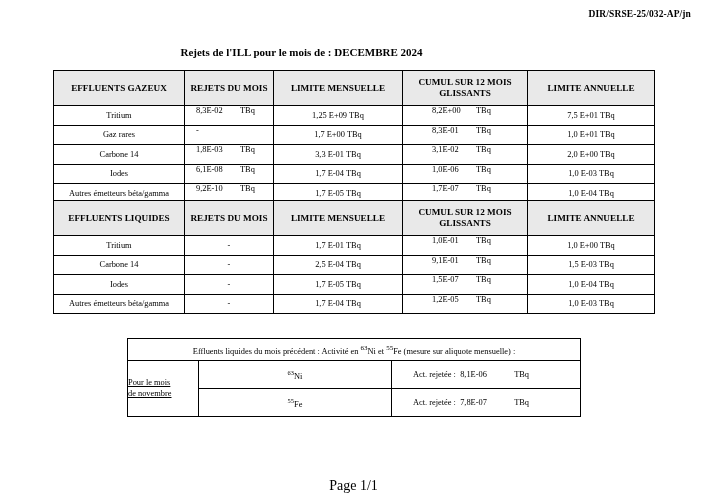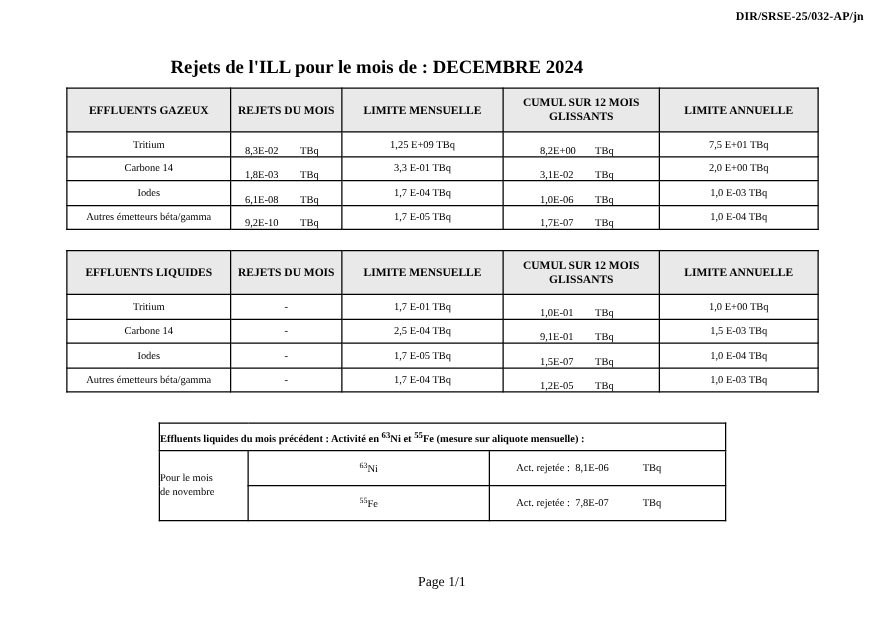--- a/index.html
+++ b/index.html
@@ -28,21 +28,21 @@
     font-size: 9.5px;
     font-weight: bold;
     letter-spacing: 0.1px;
   }
   .title {
     position: absolute;
     top: 46px;
     left: 0;
     width: 603px;
     text-align: center;
-    font-size: 15px;
+    font-size: 11px;
     font-weight: bold;
   }
   table {
     border-collapse: collapse;
     table-layout: fixed;
   }
   table.main {
     position: absolute;
     left: 53px;
     width: 601px;
@@ -69,21 +69,21 @@
   }
   .c1 { width: 131px; }
   .c2 { width: 89px; }
   .c3 { width: 129px; }
   .c4 { width: 125px; }
   .c5 { width: 127px; }
 
   .val-cell {
     display: flex;
     justify-content: center;
-    align-items: flex-end;
+    align-items: flex-start;
     height: 100%;
     white-space: pre;
   }
   .val-cell .num { min-width: 44px; text-align: left; }
   .val-cell .unit { min-width: 22px; text-align: left; }
   .center-only {
     display: flex;
     justify-content: center;
     align-items: center;
     height: 100%;
@@ -100,51 +100,52 @@
     border: 1.6px solid #000;
   }
   table.footer td {
     border: 0.8px solid #000;
     font-size: 8.4px;
     padding: 0;
     vertical-align: middle;
   }
   .footer-head {
     height: 21px;
-    text-align: left;
-    font-weight: bold;
+    text-align: center;
+    font-weight: normal;
     font-size: 8.6px;
   }
   .f-c1 { width: 71px; }
   .f-c2 { width: 193px; }
   .f-c3 { width: 189px; }
   .footer-label {
     font-size: 7.6px;
     line-height: 1.25;
     padding-left: 3px;
+    text-decoration: underline;
   }
   .iso {
     text-align: center;
     height: 21px;
   }
   .iso sup { font-size: 6.4px; vertical-align: super; }
   .act {
     height: 21px;
     padding-left: 28px;
     white-space: pre;
   }
   .act .act-lbl { display: inline-block; }
   .act .act-num { display: inline-block; min-width: 54px; }
   .page-num {
     position: absolute;
-    bottom: 28px;
+    bottom: 6px;
     left: 0;
     width: 707px;
     text-align: center;
-    font-size: 11px;
+    font-size: 14px;
   }
 </style>
 </head>
 <body>
 
 <div class="page">
 
   <div class="doc-ref">DIR/SRSE-25/032-AP/jn</div>
 
   <div class="title">Rejets de l'ILL pour le mois de : DECEMBRE 2024</div>
@@ -180,20 +181,39 @@
         <td>
           <div class="val-cell"><span class="num">8,2E+00</span><span class="unit">TBq</span></div>
         </td>
         <td>
             <div class="center-only">
               <span>7,5 E+01 TBq</span>
             </div>
           </td>
       </tr>
       <tr>
+        <td>Gaz rares</td>
+        <td>
+          <div class="val-cell"><span class="num">-</span><span class="unit"></span></div>
+        </td>
+        <td>
+            <div class="center-only">
+              <span>1,7 E+00 TBq</span>
+            </div>
+          </td>
+        <td>
+          <div class="val-cell"><span class="num">8,3E-01</span><span class="unit">TBq</span></div>
+        </td>
+        <td>
+            <div class="center-only">
+              <span>1,0 E+01 TBq</span>
+            </div>
+          </td>
+      </tr>
+      <tr>
         <td>Carbone 14</td>
         <td>
           <div class="val-cell"><span class="num">1,8E-03</span><span class="unit">TBq</span></div>
         </td>
         <td>
             <div class="center-only">
               <span>3,3 E-01 TBq</span>
             </div>
           </td>
         <td>

